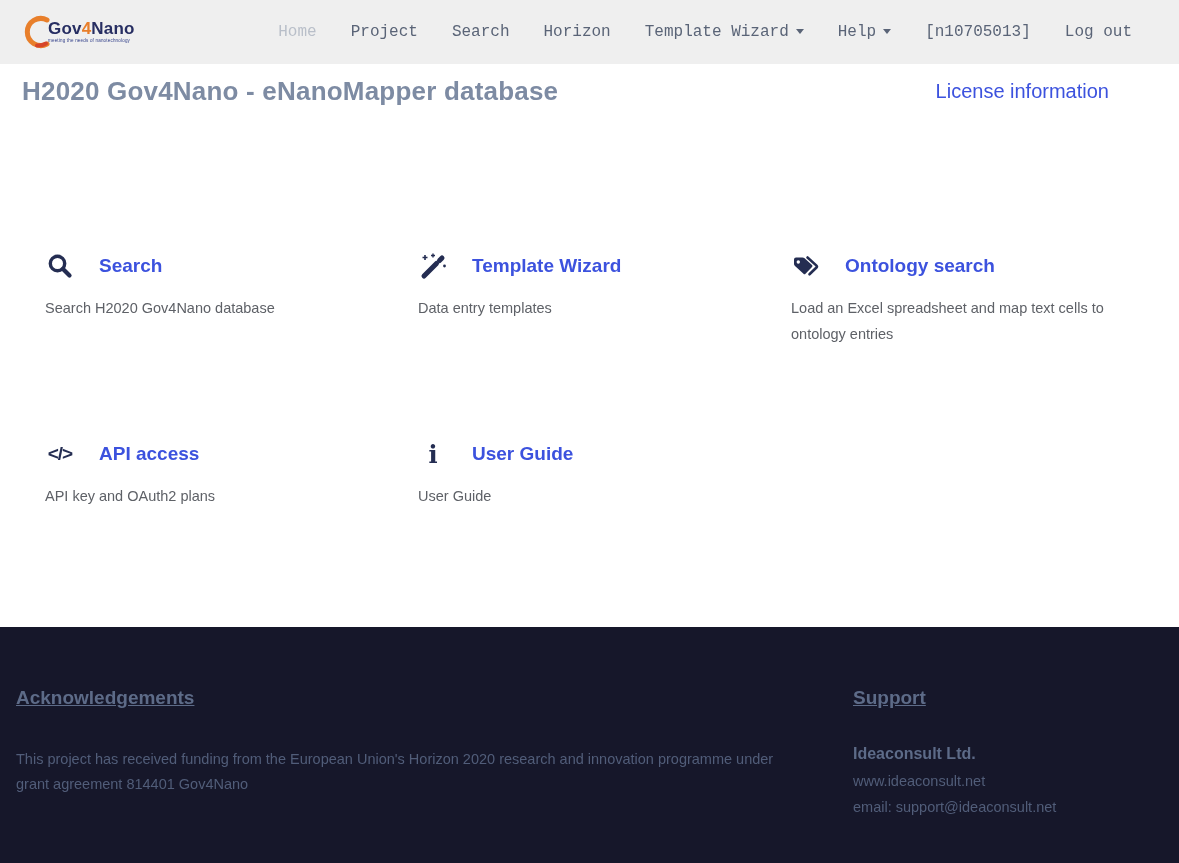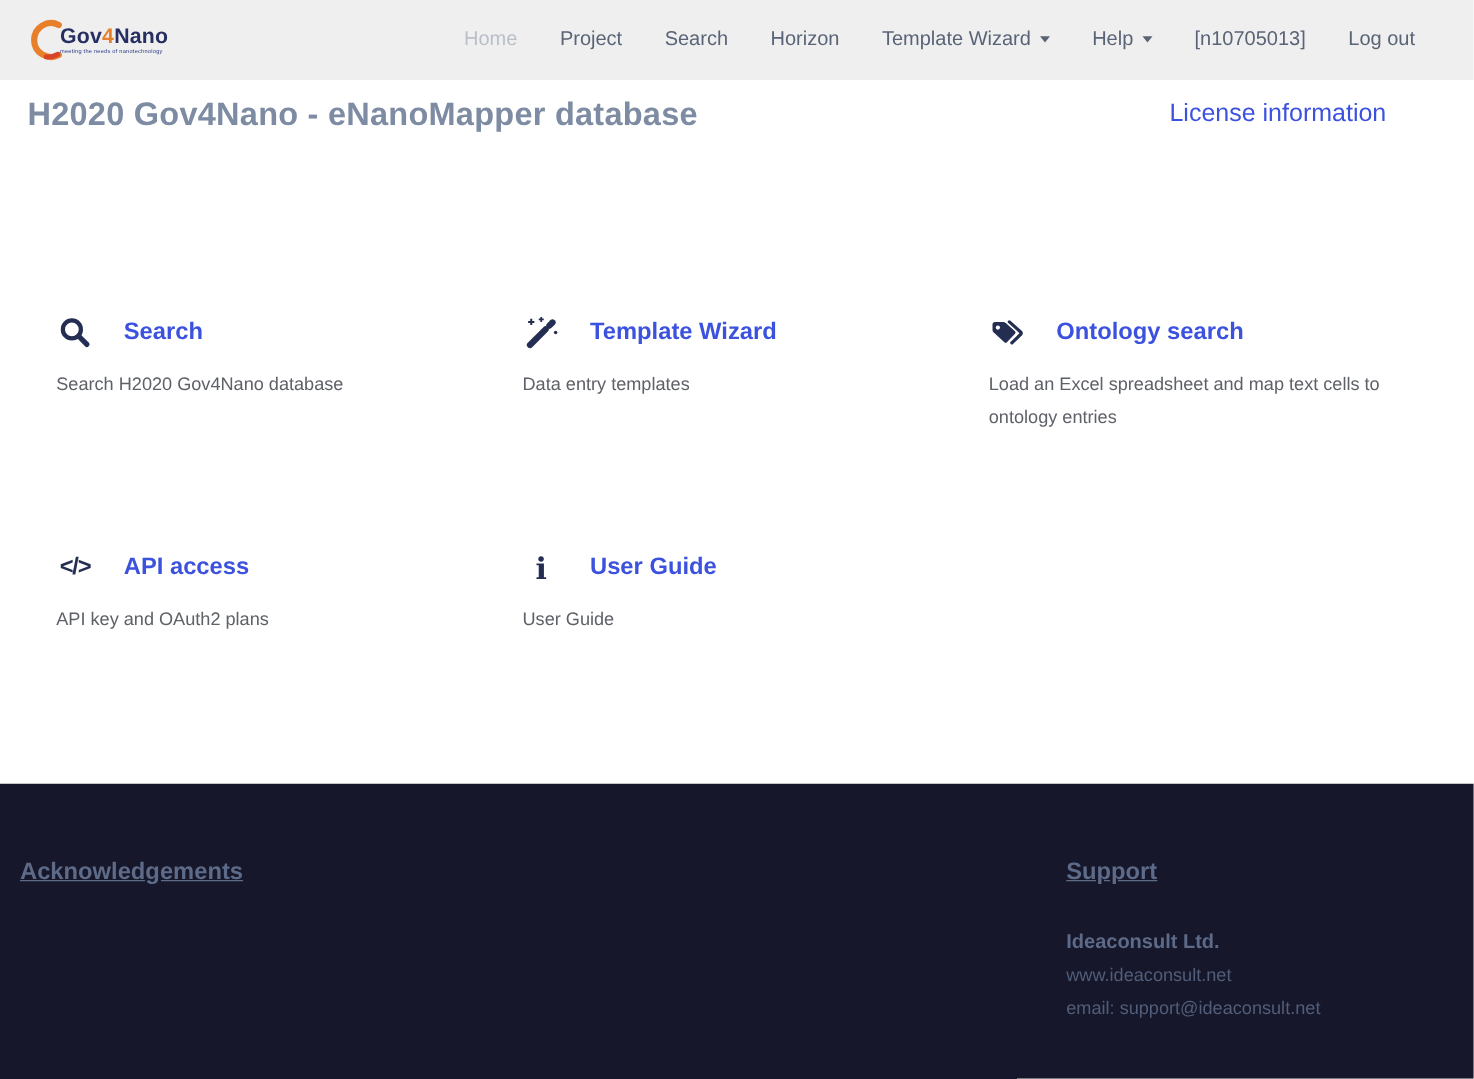--- a/index.html
+++ b/index.html
@@ -19,21 +19,21 @@
     display:flex; align-items:center;
     padding:0 30px 0 20px;
   }
   .logo { display:flex; align-items:center; text-decoration:none; position:relative; cursor:pointer;justify-content:space-between; }
   .logo-swoosh { width:34px; height:40px; margin-right:-6px; }
   .logo-textwrap { display:flex; flex-direction:column; line-height:1; }
   .logo-text { font-size:17px; font-weight:bold; color:#272e62; letter-spacing:0.2px; }
   .logo-text .four { color:#e87f2b; }
   .logo-tagline { font-size:4.5px; color:#33408a; margin-top:2px; letter-spacing:0.2px; }
 
-  .nav { margin-left:auto; display:flex; align-items:center; }
+  .nav { margin-left:auto; display:flex; align-items:center;font-family:Liberation Mono, monospace; }
   .nav-link {
     font-size:16px; color:#5a6477; text-decoration:none;
     padding:0 17px; cursor:pointer; white-space:nowrap;
   }
   .nav-link.active { color:#b9bfc9; }
   .caret {
     display:inline-block; width:0; height:0;
     border-left:4px solid transparent; border-right:4px solid transparent;
     border-top:5px solid #5a6477;
     margin-left:7px; vertical-align:2px;
@@ -182,20 +182,21 @@
       <a class="card-title">User Guide</a>
     </div>
     <div class="card-desc">User Guide</div>
   </div>
 
 </div>
 
 <footer class="footer">
   <div>
     <h2 class="footer-heading">Acknowledgements</h2>
+    <p class="footer-text">This project has received funding from the European Union's Horizon 2020 research and innovation programme under grant agreement 814401 Gov4Nano</p>
   </div>
   <div>
     <h2 class="footer-heading">Support</h2>
     <p class="support-company">Ideaconsult Ltd.</p>
     <a class="support-line">www.ideaconsult.net</a>
     <a class="support-line">email: support@ideaconsult.net</a>
   </div>
 </footer>
 
 </body></html>

